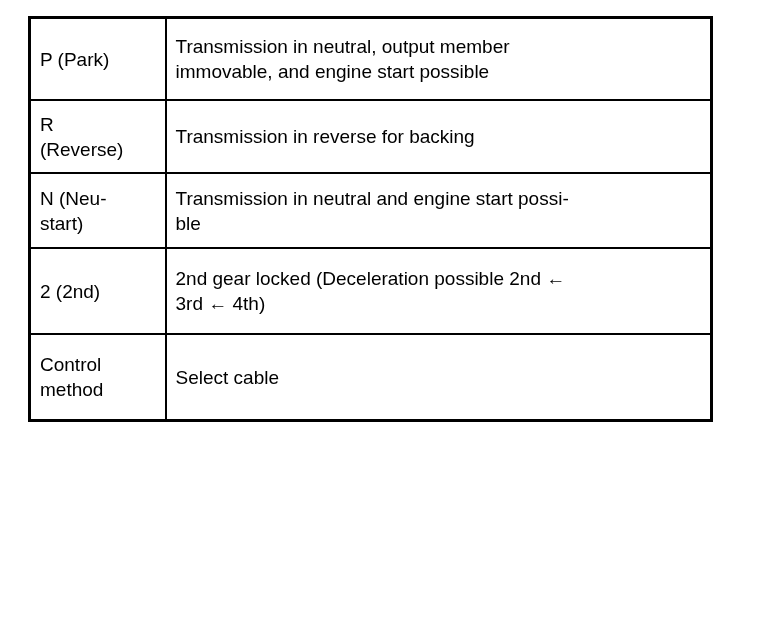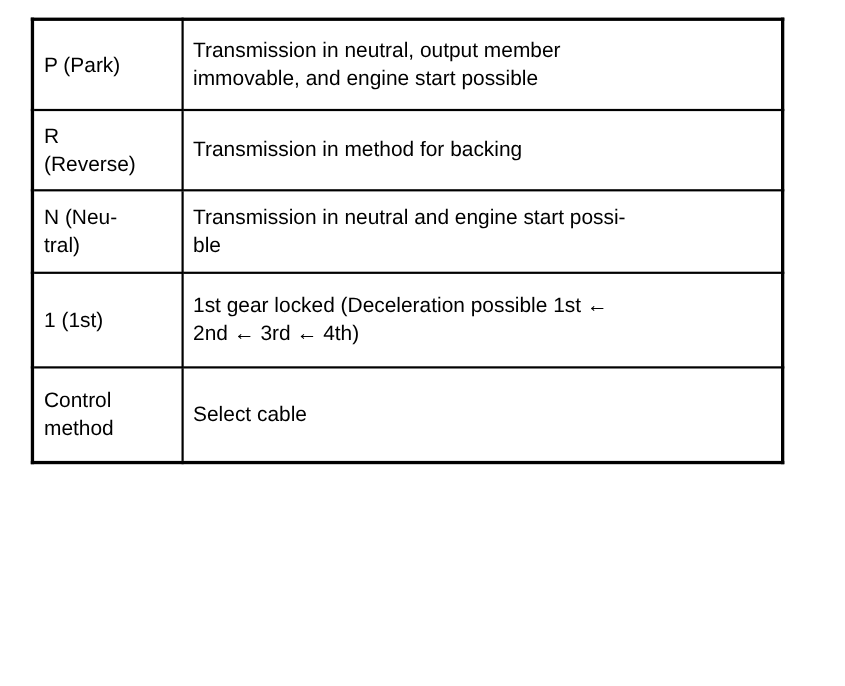--- a/index.html
+++ b/index.html
@@ -61,30 +61,30 @@
       <col style="width:546px">
     </colgroup>
     <tbody id="gear-rows">
         <tr>
           <td class="label">P (Park)</td>
           <td class="desc">Transmission in neutral, output member<br>immovable, and engine start possible</td>
         </tr>
         <tr>
           <td class="label">R
 (Reverse)</td>
-          <td class="desc">Transmission in method for backing</td>
+          <td class="desc">Transmission in reverse for backing</td>
         </tr>
         <tr>
           <td class="label">N (Neu-
-tral)</td>
+start)</td>
           <td class="desc">Transmission in neutral and engine start possi-<br>ble</td>
         </tr>
         <tr>
-          <td class="label">1 (1st)</td>
-          <td class="desc">1st gear locked (Deceleration possible 1st ←<br>2nd ← 3rd ← 4th)</td>
+          <td class="label">2 (2nd)</td>
+          <td class="desc">2nd gear locked (Deceleration possible 2nd ←<br>3rd ← 4th)</td>
         </tr>
         <tr>
           <td class="label">Control
 method</td>
           <td class="desc">Select cable</td>
         </tr>
       </tbody>
   </table>
 </div>
 

